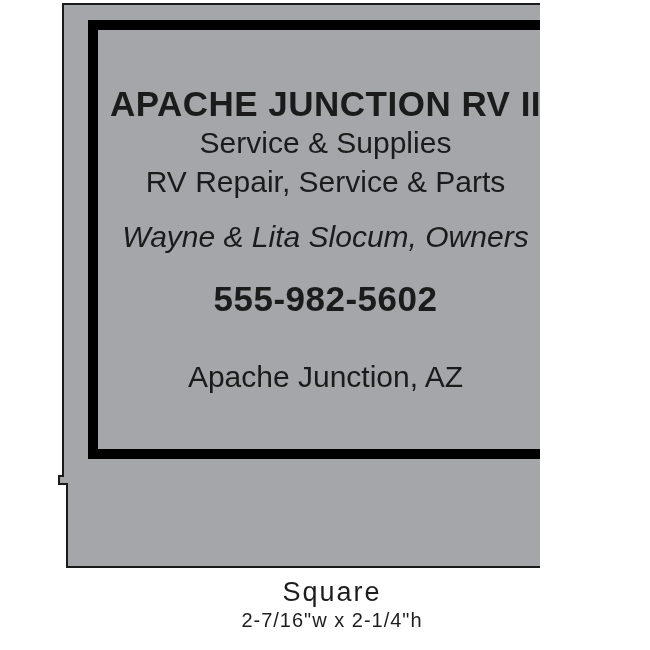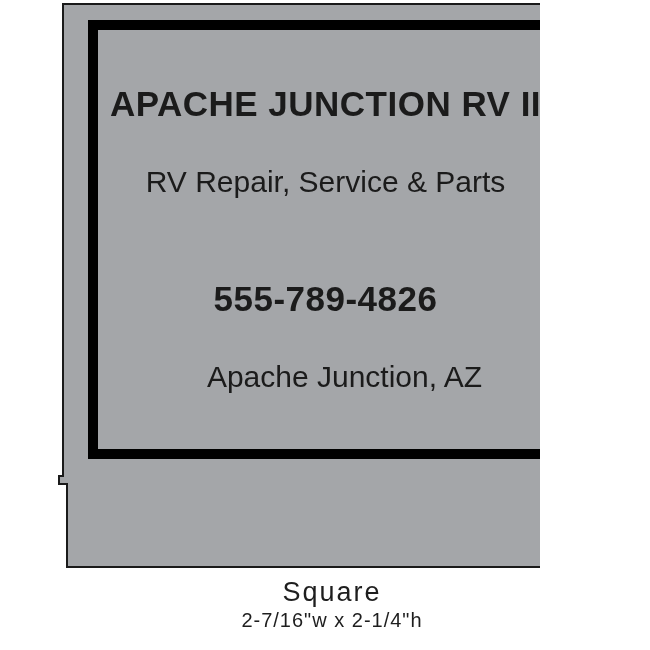--- a/index.html
+++ b/index.html
@@ -45,21 +45,21 @@
     line-height: 1.2;
     color: var(--text, #1b1b1b);
     white-space: nowrap;
   }
   .biz-name      { top: 83px;  font-size: 35px; font-weight: bold; letter-spacing: 0.5px; }
   .tagline-1     { top: 125px; font-size: 30px; }
   .tagline-2     { top: 164px; font-size: 30px; }
   .owners        { top: 219px; font-size: 30px; font-style: italic; }
   .phone         { top: 278px; font-size: 35px; font-weight: bold; letter-spacing: 0.5px; }
   .addr-1        { top: 319px; font-size: 30px; }
-  .addr-2        { top: 359px; font-size: 30px; padding-left: 19px; }
+  .addr-2        { top: 359px; font-size: 30px; }
   .caption {
     position: absolute;
     left: 0;
     width: 650px;
     text-align: center;
     color: #1e1e1e;
     line-height: 1.2;
     white-space: nowrap;
     padding-left: 7px;
   }
@@ -72,25 +72,27 @@
 <div class="stage">
 
   <svg class="silhouette" viewBox="0 0 650 650" xmlns="http://www.w3.org/2000/svg">
     <polygon points="63,4 588,4 588,476 594,476 594,484 584,484 584,567 67,567 67,484 59,484 59,476 63,476"></polygon>
   </svg>
 
   <div class="frame"></div>
 
   <div class="line biz-name">APACHE JUNCTION RV II</div>
 
+  <div class="line tagline-1">Service &amp; Supplies</div>
 
   <div class="line tagline-2">RV Repair, Service &amp; Parts</div>
 
+  <div class="line owners">Wayne &amp; Lita Slocum, Owners</div>
 
-  <div class="line phone">555-789-4826</div>
+  <div class="line phone">555-982-5602</div>
 
 
   <div class="line addr-2">Apache Junction, AZ</div>
 
   <div class="caption caption-title">Square</div>
 
   <div class="caption caption-size">2-7/16"w x 2-1/4"h</div>
 
 </div>
 

